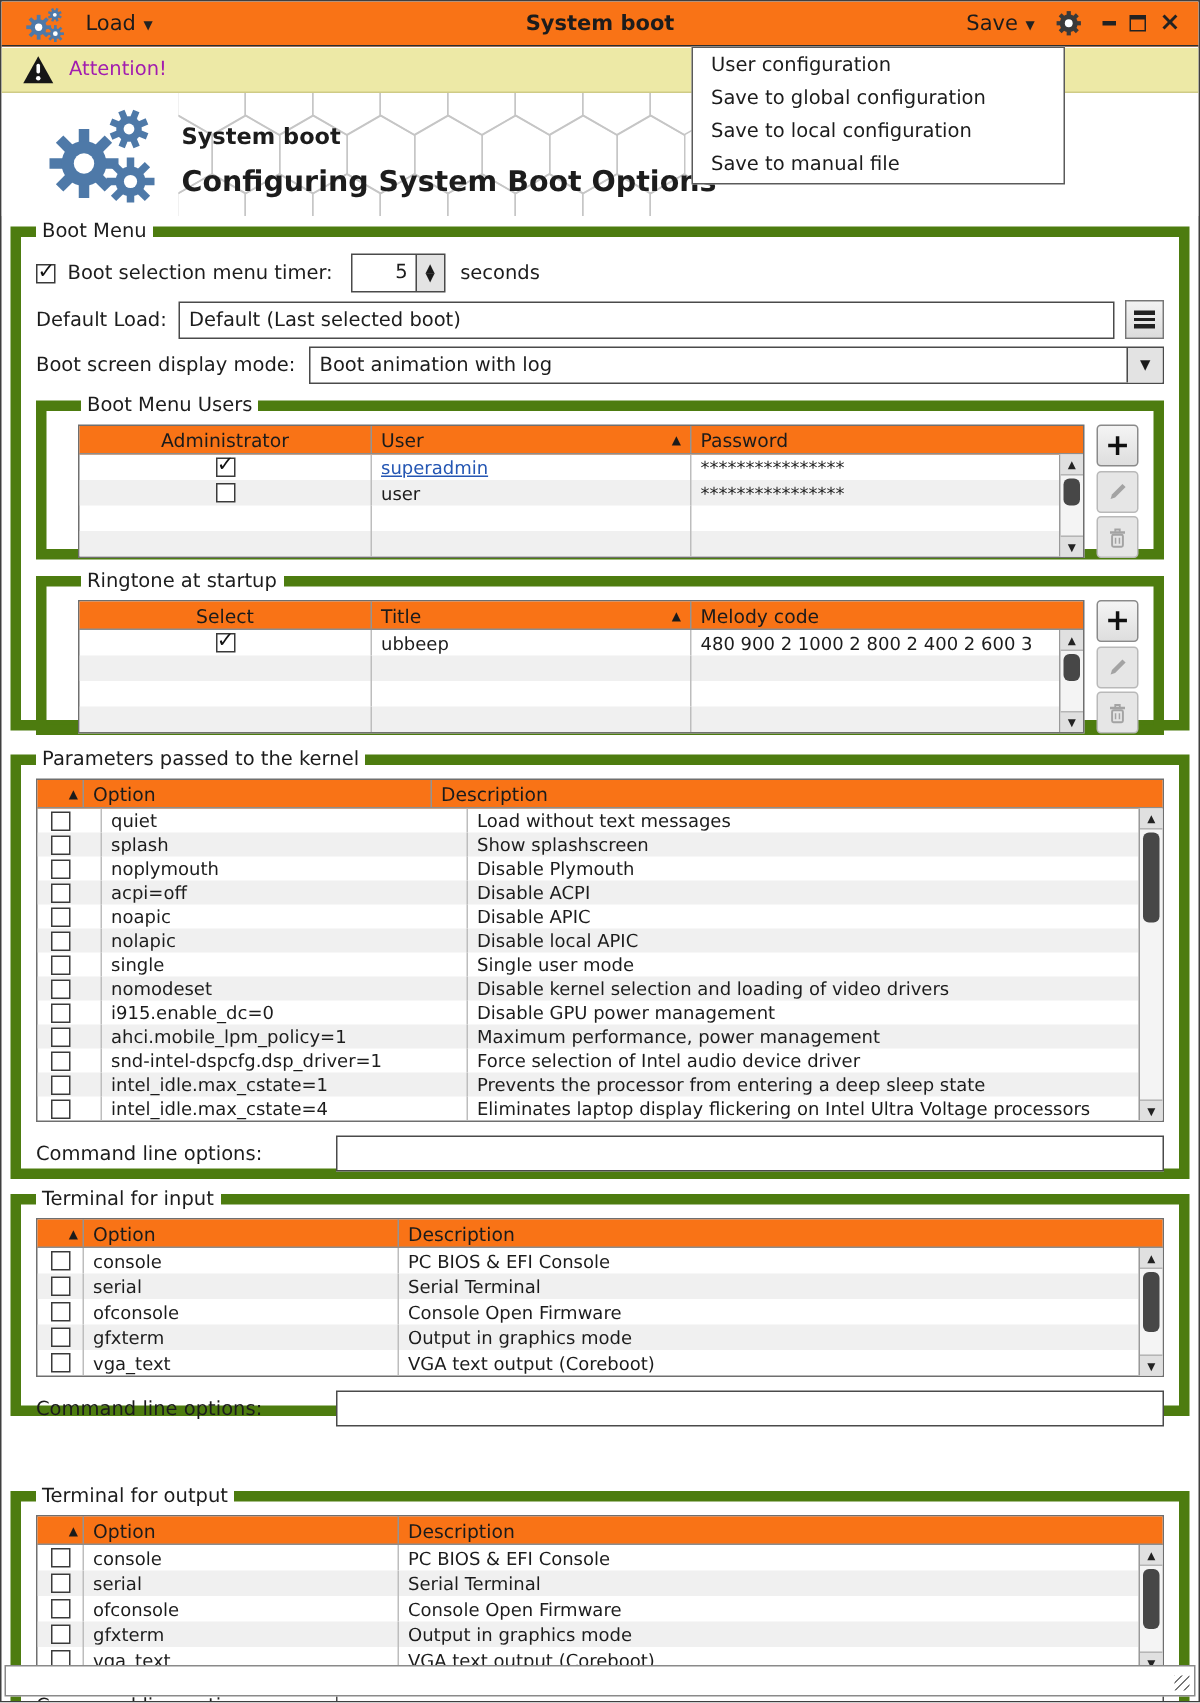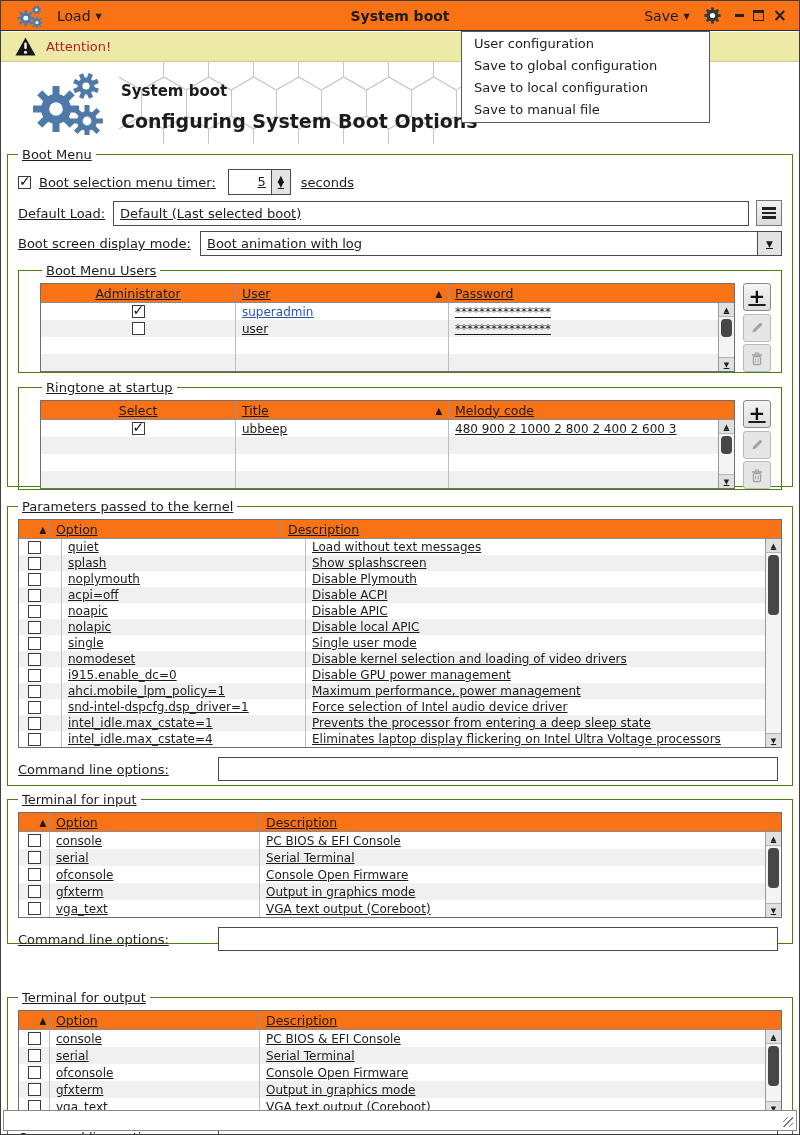--- a/index.html
+++ b/index.html
@@ -20,30 +20,30 @@
   .ic-min{width:9px;height:3px;background:#222;display:inline-block;}
   .ic-max{width:9px;height:7px;border:1px solid #222;border-top:3px solid #222;display:inline-block;}
   .ic-close{font-size:17px;font-weight:bold;color:#222;line-height:1;}
   
   .dropdown{position:absolute;left:460px;top:30px;width:247px;background:#fff;
     border:1px solid #5a5a5a;z-index:30;padding:1px 0;}
   .menu-item{height:22px;line-height:22px;padding-left:12px;font-size:13px;white-space:nowrap;}
   
   .banner{position:absolute;left:0;top:31px;width:100%;height:30px;background:#EDE9A6;
     border-bottom:1px solid #cfcb86;display:flex;align-items:center;box-sizing:border-box;z-index:5;}
-  .banner-text{font-size:13px;margin-left:10px;color:#b91c1c;}
+  .banner-text{font-size:13px;margin-left:10px;color:#a21caf;}
   .warn-icon{margin-left:14px;display:flex;}
   
   .appheader{position:absolute;left:0;top:61px;width:100%;height:82px;background:#fff;overflow:hidden;}
   .hexfield{position:absolute;left:118px;top:0;z-index:0;}
   .gears-big{position:absolute;left:24px;top:9px;}
   .hd-title{position:absolute;left:120px;top:20px;font-size:15px;font-weight:bold;z-index:2;}
   .hd-sub{position:absolute;left:120px;top:48px;font-size:19px;font-weight:bold;z-index:2;}
   
-  fieldset{border:1px solid #4d7c0f;margin:0;padding:2px 0 0 0;box-sizing:border-box;background:transparent;text-decoration:underline;}
+  fieldset{border:7px solid #4d7c0f;margin:0;padding:2px 0 0 0;box-sizing:border-box;background:transparent;}
   legend{font-size:13px;margin-left:10px;padding:0 4px;}
   #fs-bootmenu{position:absolute;left:6px;width:786px;top:146px;height:340px;}
   #fs-kernel{position:absolute;left:6px;width:786px;top:498px;height:287px;}
   #fs-termin{position:absolute;left:6px;width:786px;top:791px;height:152px;}
   #fs-termout{position:absolute;left:6px;width:786px;top:989px;height:157px;}
   .inner-fs{margin:7px 10px 0 10px;height:110px;padding-left:13px;}
   
   .bm-row{display:flex;align-items:center;margin:5px 10px;font-size:13px;}
   .cb{width:13px;height:13px;border:1px solid #3a3a3a;background:#fff;display:inline-block;position:relative;flex:none;box-sizing:border-box;}
   .cb.checked::after{content:"✓";position:absolute;left:0px;top:-4px;font-size:14px;font-weight:bold;color:#111;}

